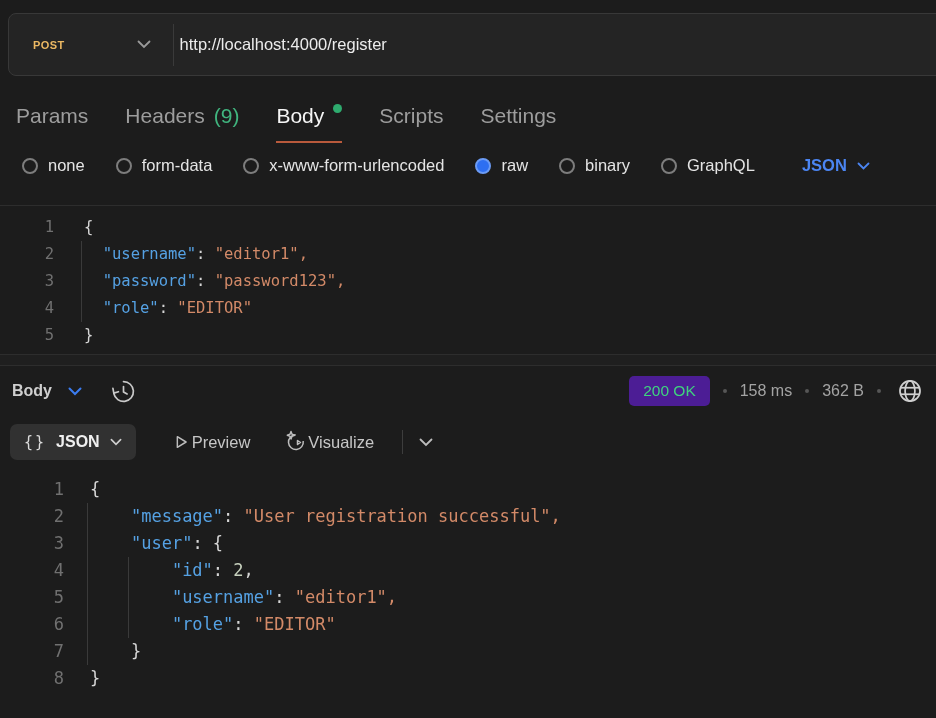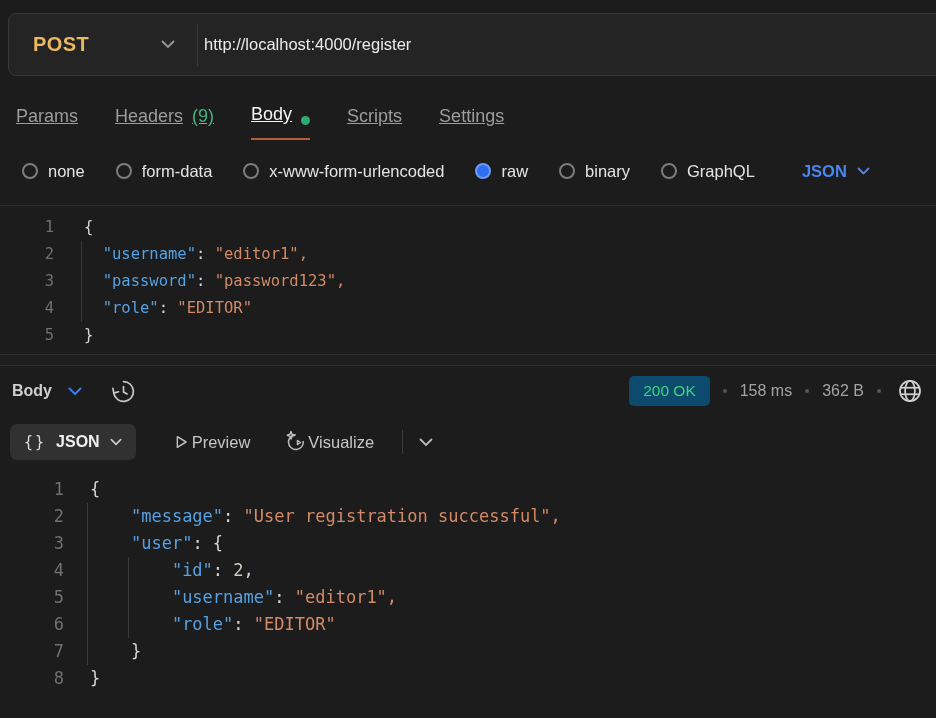--- a/index.html
+++ b/index.html
@@ -13,34 +13,34 @@
   }
   svg { display: block; }
 
   
   .request-bar {
     position: absolute; top: 13px; left: 8px; right: -6px; height: 63px;
     background: #242424; border: 1px solid #383838;
     border-radius: 8px 0 0 8px;
     display: flex; align-items: center;
   }
-  .method { color: #ebb863; font-weight: 700; font-size: 20px; letter-spacing: .4px; margin-left: 24px; }
+  .method { color: #ebb863; font-weight: 700; font-size: 11px; letter-spacing: .4px; margin-left: 24px; }
   .method-chevron { margin-left: 72px; }
   .bar-divider { width: 1px; height: 42px; background: #3a3a3a; margin-left: 22px; }
   .url { font-size: 16.5px; color: #ececec; margin-left: 6px; white-space: nowrap; }
 
   
   .tabs { position: absolute; top: 104px; left: 16px; display: flex; gap: 37px; }
-  .tab { font-size: 18px; color: #9d9d9d; padding-bottom: 13px; display: flex; align-items: flex-end; gap: 9px; cursor: default; text-decoration: underline; }
+  .tab { font-size: 21px; color: #9d9d9d; padding-bottom: 13px; display: flex; align-items: flex-start; gap: 9px; cursor: default; }
   .tab .count { color: #40b47e; }
   .tab.active { color: #f5f5f5; border-bottom: 2px solid #b95a3c; }
   .tab .dot { width: 9px; height: 9px; border-radius: 50%; background: #2eab6e; }
 
   
-  .radios { position: absolute; top: 156px; left: 22px; display: flex; align-items: center; gap: 31px; height: 30px; }
+  .radios { position: absolute; top: 156px; left: 22px; display: flex; align-items: flex-start; gap: 31px; height: 30px; }
   .radio-item { display: flex; align-items: center; gap: 10px; font-size: 16.5px; color: #e4e4e4; }
   .radio { width: 16px; height: 16px; border-radius: 50%; border: 2px solid #7d7d7d; flex: none; }
   .radio.checked { border: 2px solid #6b9bf5; background: #2e6ff2; }
   .lang-select { display: flex; align-items: center; gap: 10px; margin-left: 16px; color: #4b85f2; font-weight: 700; font-size: 16.5px; }
 
   .hdivider { position: absolute; left: 0; right: 0; height: 1px; background: #2d2d2d; }
 
   
   .code-line { display: flex; }
   .gutter { flex: none; text-align: right; color: #707070; }
@@ -61,21 +61,21 @@
 
   .splitter { position: absolute; top: 354px; left: 0; right: 0; height: 12px;
     border-top: 1px solid #2d2d2d; border-bottom: 1px solid #2d2d2d; background: #1f1f1f; }
 
   
   .resp-header { position: absolute; top: 366px; left: 0; right: 0; height: 50px;
     display: flex; align-items: center; padding: 0 12px; }
   .resp-body-label { color: #cfcfcf; font-weight: 700; font-size: 16px; }
   .resp-header .blue-chevron { margin-left: 16px; }
   .history-btn { margin-left: 28px; }
-  .status-badge { margin-left: auto; background: #0c4a6e; color: #3fd47e; font-size: 15.5px;
+  .status-badge { margin-left: auto; background: #4c1d95; color: #3fd47e; font-size: 15.5px;
     padding: 6px 14px; border-radius: 5px; }
   .meta { color: #a3a3a3; font-size: 16px; }
   .sep-dot { width: 4px; height: 4px; border-radius: 50%; background: #565656; margin: 0 13px; flex: none; }
   .globe-btn { margin-left: 2px; }
 
   
   .resp-tabs { position: absolute; top: 424px; left: 10px; display: flex; align-items: center; }
   .format-pill { background: #313131; border-radius: 7px; height: 36px; display: flex;
     align-items: center; gap: 10px; padding: 0 14px; }
   .braces { font-family: "DejaVu Sans Mono", monospace; font-size: 15px; color: #dcdcdc; letter-spacing: 2px; }

